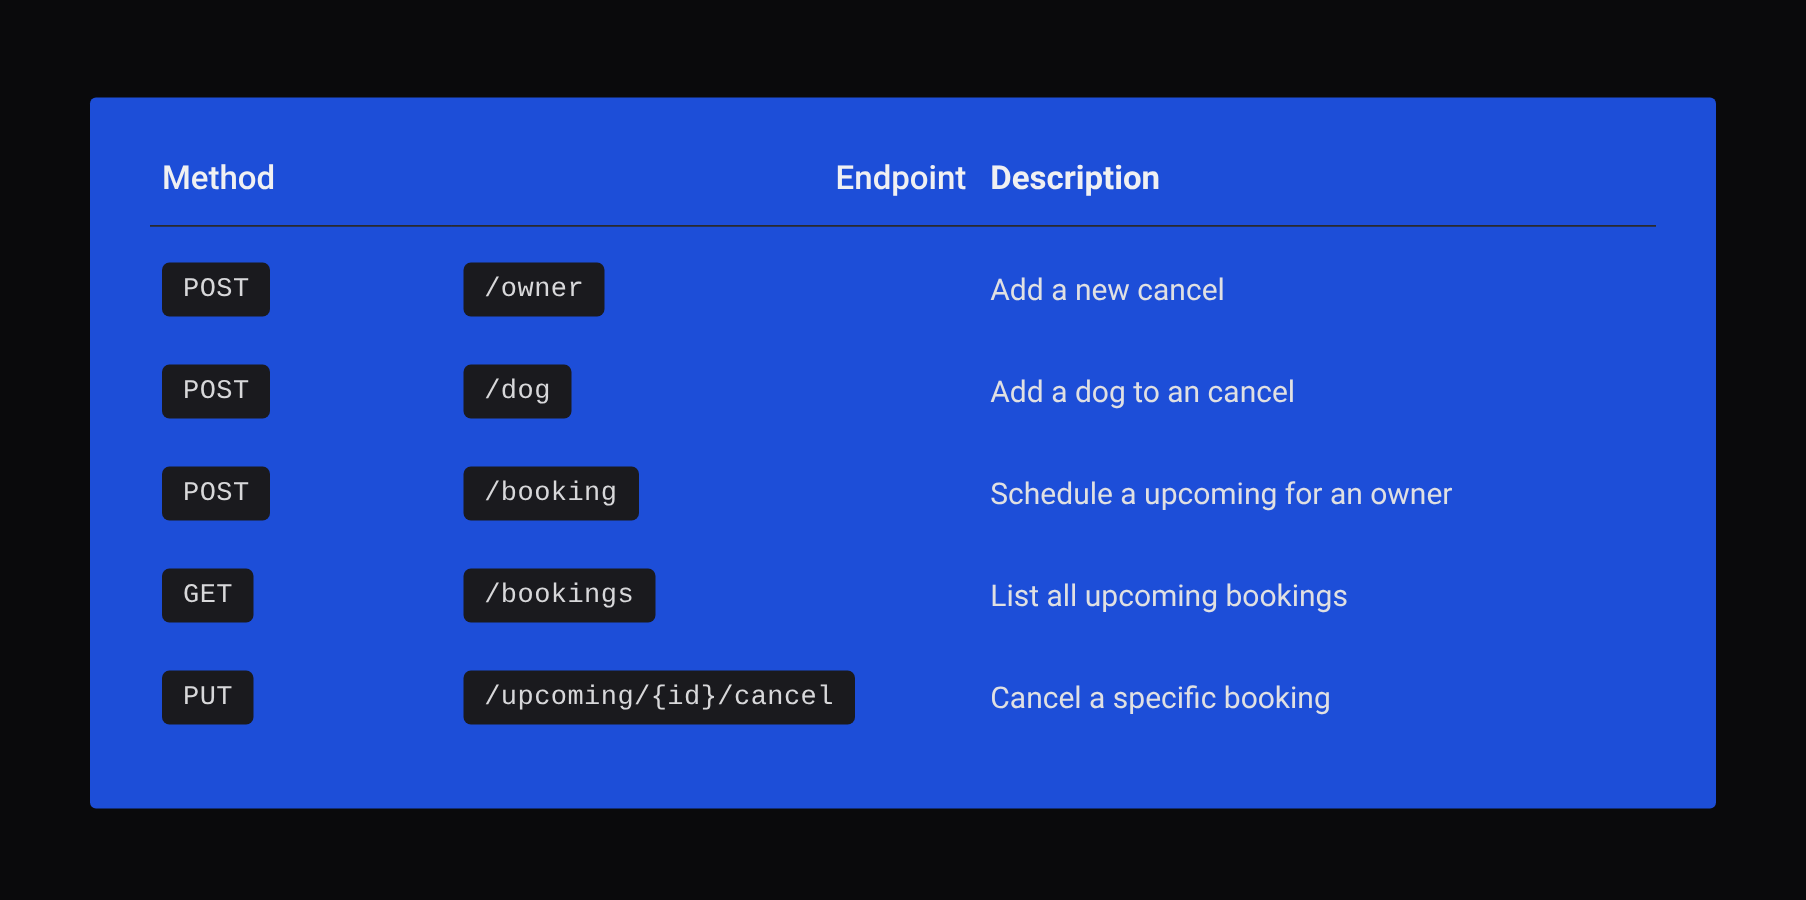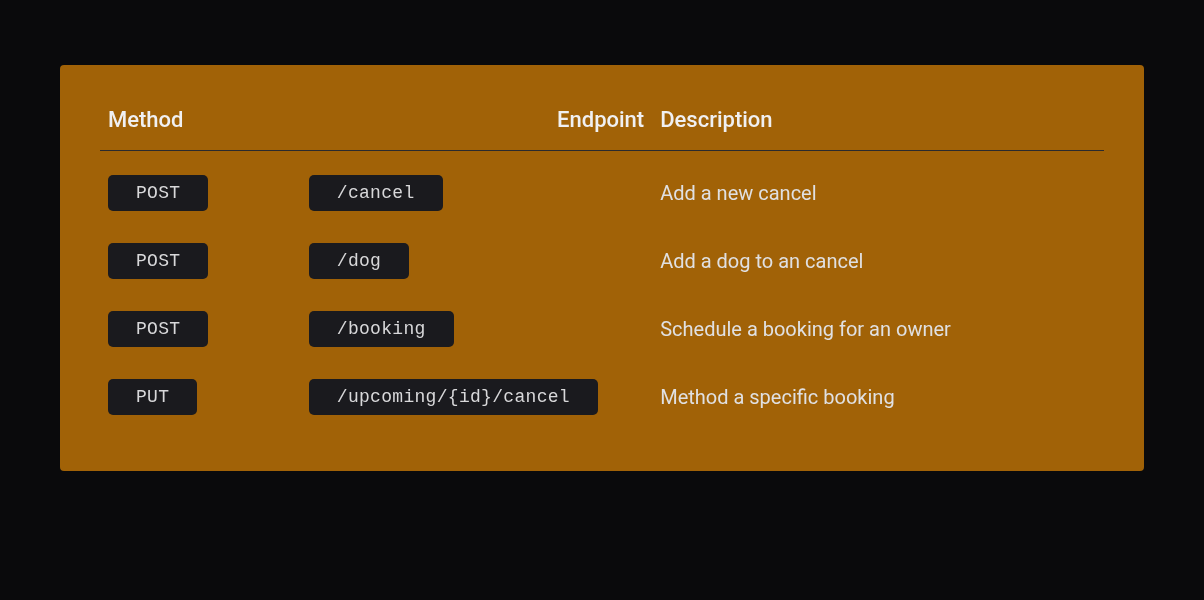--- a/index.html
+++ b/index.html
@@ -11,21 +11,21 @@
     body {
       width: 1204px;
       height: 600px;
       background-color: #0a0a0c;
       font-family: -apple-system, BlinkMacSystemFont, "Segoe UI", Roboto, "Helvetica Neue", Arial, sans-serif;
       color: #e8e8ea;
       padding: 65px 60px;
     }
 
     .table-container {
-      background-color: #a16207;
+      background-color: #1d4ed8;
       border-radius: 4px;
       padding: 30px 40px 40px 40px;
     }
 
     table {
       width: 100%;
       border-collapse: collapse;
     }
 
     thead th {
@@ -39,38 +39,39 @@
 
     thead th:nth-child(1) {
       width: 20%;
     }
     thead th:nth-child(2) {
       width: 35%;
       text-align: right;
     }
     thead th:nth-child(3) {
       width: 45%;
+      font-weight: bold;
     }
 
     tbody td {
       padding: 16px 8px;
       font-size: 20px;
       color: #e0e0e2;
       vertical-align: middle;
     }
 
     tbody tr:first-child td {
       padding-top: 24px;
     }
 
     .code-pill {
       display: inline-block;
       background-color: #1a1a1e;
       border-radius: 5px;
-      padding: 8px 28px;
+      padding: 8px 14px;
       font-family: "SFMono-Regular", Consolas, "Liberation Mono", Menlo, monospace;
       font-size: 18px;
       color: #d8d8da;
       letter-spacing: 0.3px;
     }
   </style>
 </head>
 <body>
 
 <div class="table-container">
@@ -81,46 +82,55 @@
         <th>Endpoint</th>
         <th>Description</th>
       </tr>
     </thead>
     <tbody>
       <tr>
         <td>
           <span class="code-pill">POST</span>
         </td>
         <td>
-          <span class="code-pill">/cancel</span>
+          <span class="code-pill">/owner</span>
         </td>
         <td>Add a new cancel</td>
       </tr>
       <tr>
         <td>
           <span class="code-pill">POST</span>
         </td>
         <td>
           <span class="code-pill">/dog</span>
         </td>
         <td>Add a dog to an cancel</td>
       </tr>
       <tr>
         <td>
           <span class="code-pill">POST</span>
         </td>
         <td>
           <span class="code-pill">/booking</span>
         </td>
-        <td>Schedule a booking for an owner</td>
+        <td>Schedule a upcoming for an owner</td>
+      </tr>
+      <tr>
+        <td>
+          <span class="code-pill">GET</span>
+        </td>
+        <td>
+          <span class="code-pill">/bookings</span>
+        </td>
+        <td>List all upcoming bookings</td>
       </tr>
       <tr>
         <td>
           <span class="code-pill">PUT</span>
         </td>
         <td>
           <span class="code-pill">/upcoming/{id}/cancel</span>
         </td>
-        <td>Method a specific booking</td>
+        <td>Cancel a specific booking</td>
       </tr>
     </tbody>
   </table>
 </div>
 
 </body></html>

